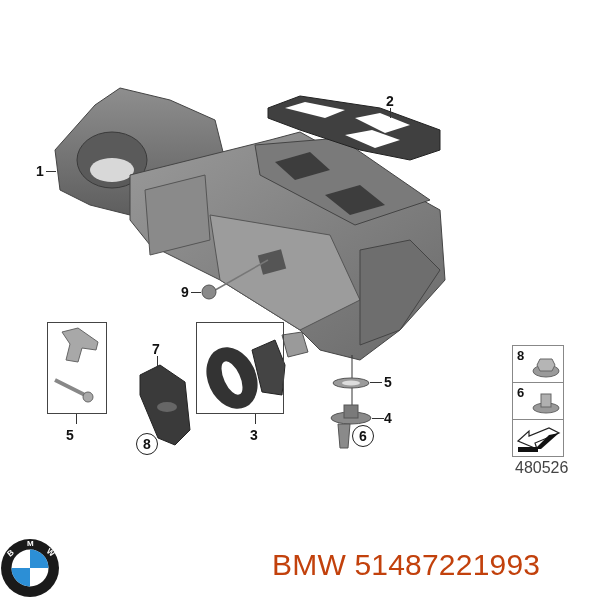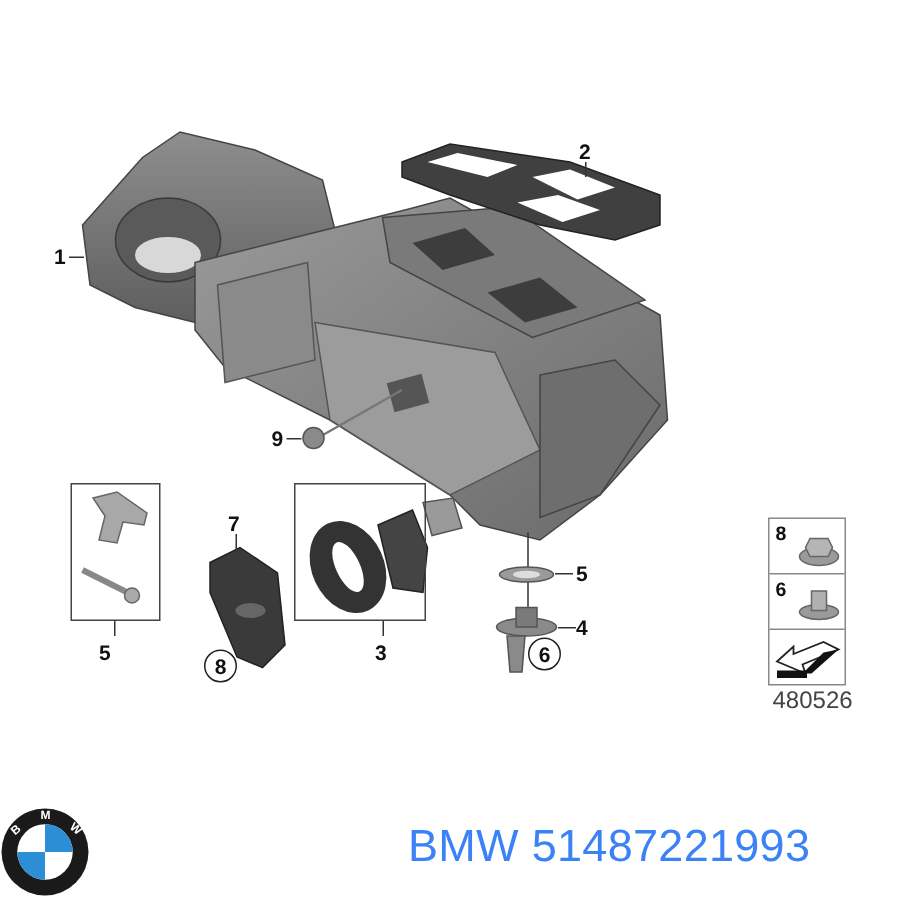--- a/index.html
+++ b/index.html
@@ -5,21 +5,21 @@
     html, body { margin:0; padding:0; background:#ffffff; }
     body { width:600px; height:600px; position:relative; overflow:hidden; font-family:"Liberation Sans", sans-serif; }
     .callout { position:absolute; font-family:"Liberation Sans", sans-serif; font-weight:bold; font-size:14px; color:#111; line-height:14px; }
     .leader { position:absolute; background:#333; }
     .box { position:absolute; border:1.5px solid #444; box-sizing:border-box; }
     .circled { position:absolute; width:22px; height:22px; border:1.5px solid #222; border-radius:50%; box-sizing:border-box; text-align:center; line-height:20px; font-weight:bold; font-size:14px; color:#111; background:#fff; }
     .legend { position:absolute; left:512px; top:345px; width:52px; height:112px; border:1px solid #888; box-sizing:border-box; background:#fff; }
     .legend-cell { position:absolute; left:0; width:50px; height:37px; border-bottom:1px solid #888; box-sizing:border-box; }
     .legend-num { position:absolute; left:4px; top:2px; font-weight:bold; font-size:13px; color:#111; }
     .ref { position:absolute; left:515px; top:459px; font-size:16px; color:#444; }
-    .part-label { position:absolute; left:272px; top:548px; font-size:30px; color:#3b82f6; letter-spacing:0.2px; }
+    .part-label { position:absolute; left:272px; top:548px; font-size:30px; color:#c2410c; letter-spacing:0.2px; }
     svg { position:absolute; overflow:visible; }
   </style>
 </head>
 <body>
 
 <svg width="600" height="600" style="left:0;top:0;">
   <defs>
     <linearGradient id="g1" x1="0" y1="0" x2="0" y2="1">
       <stop offset="0" stop-color="#8e8e8e"></stop>
       <stop offset="1" stop-color="#5e5e5e"></stop>

